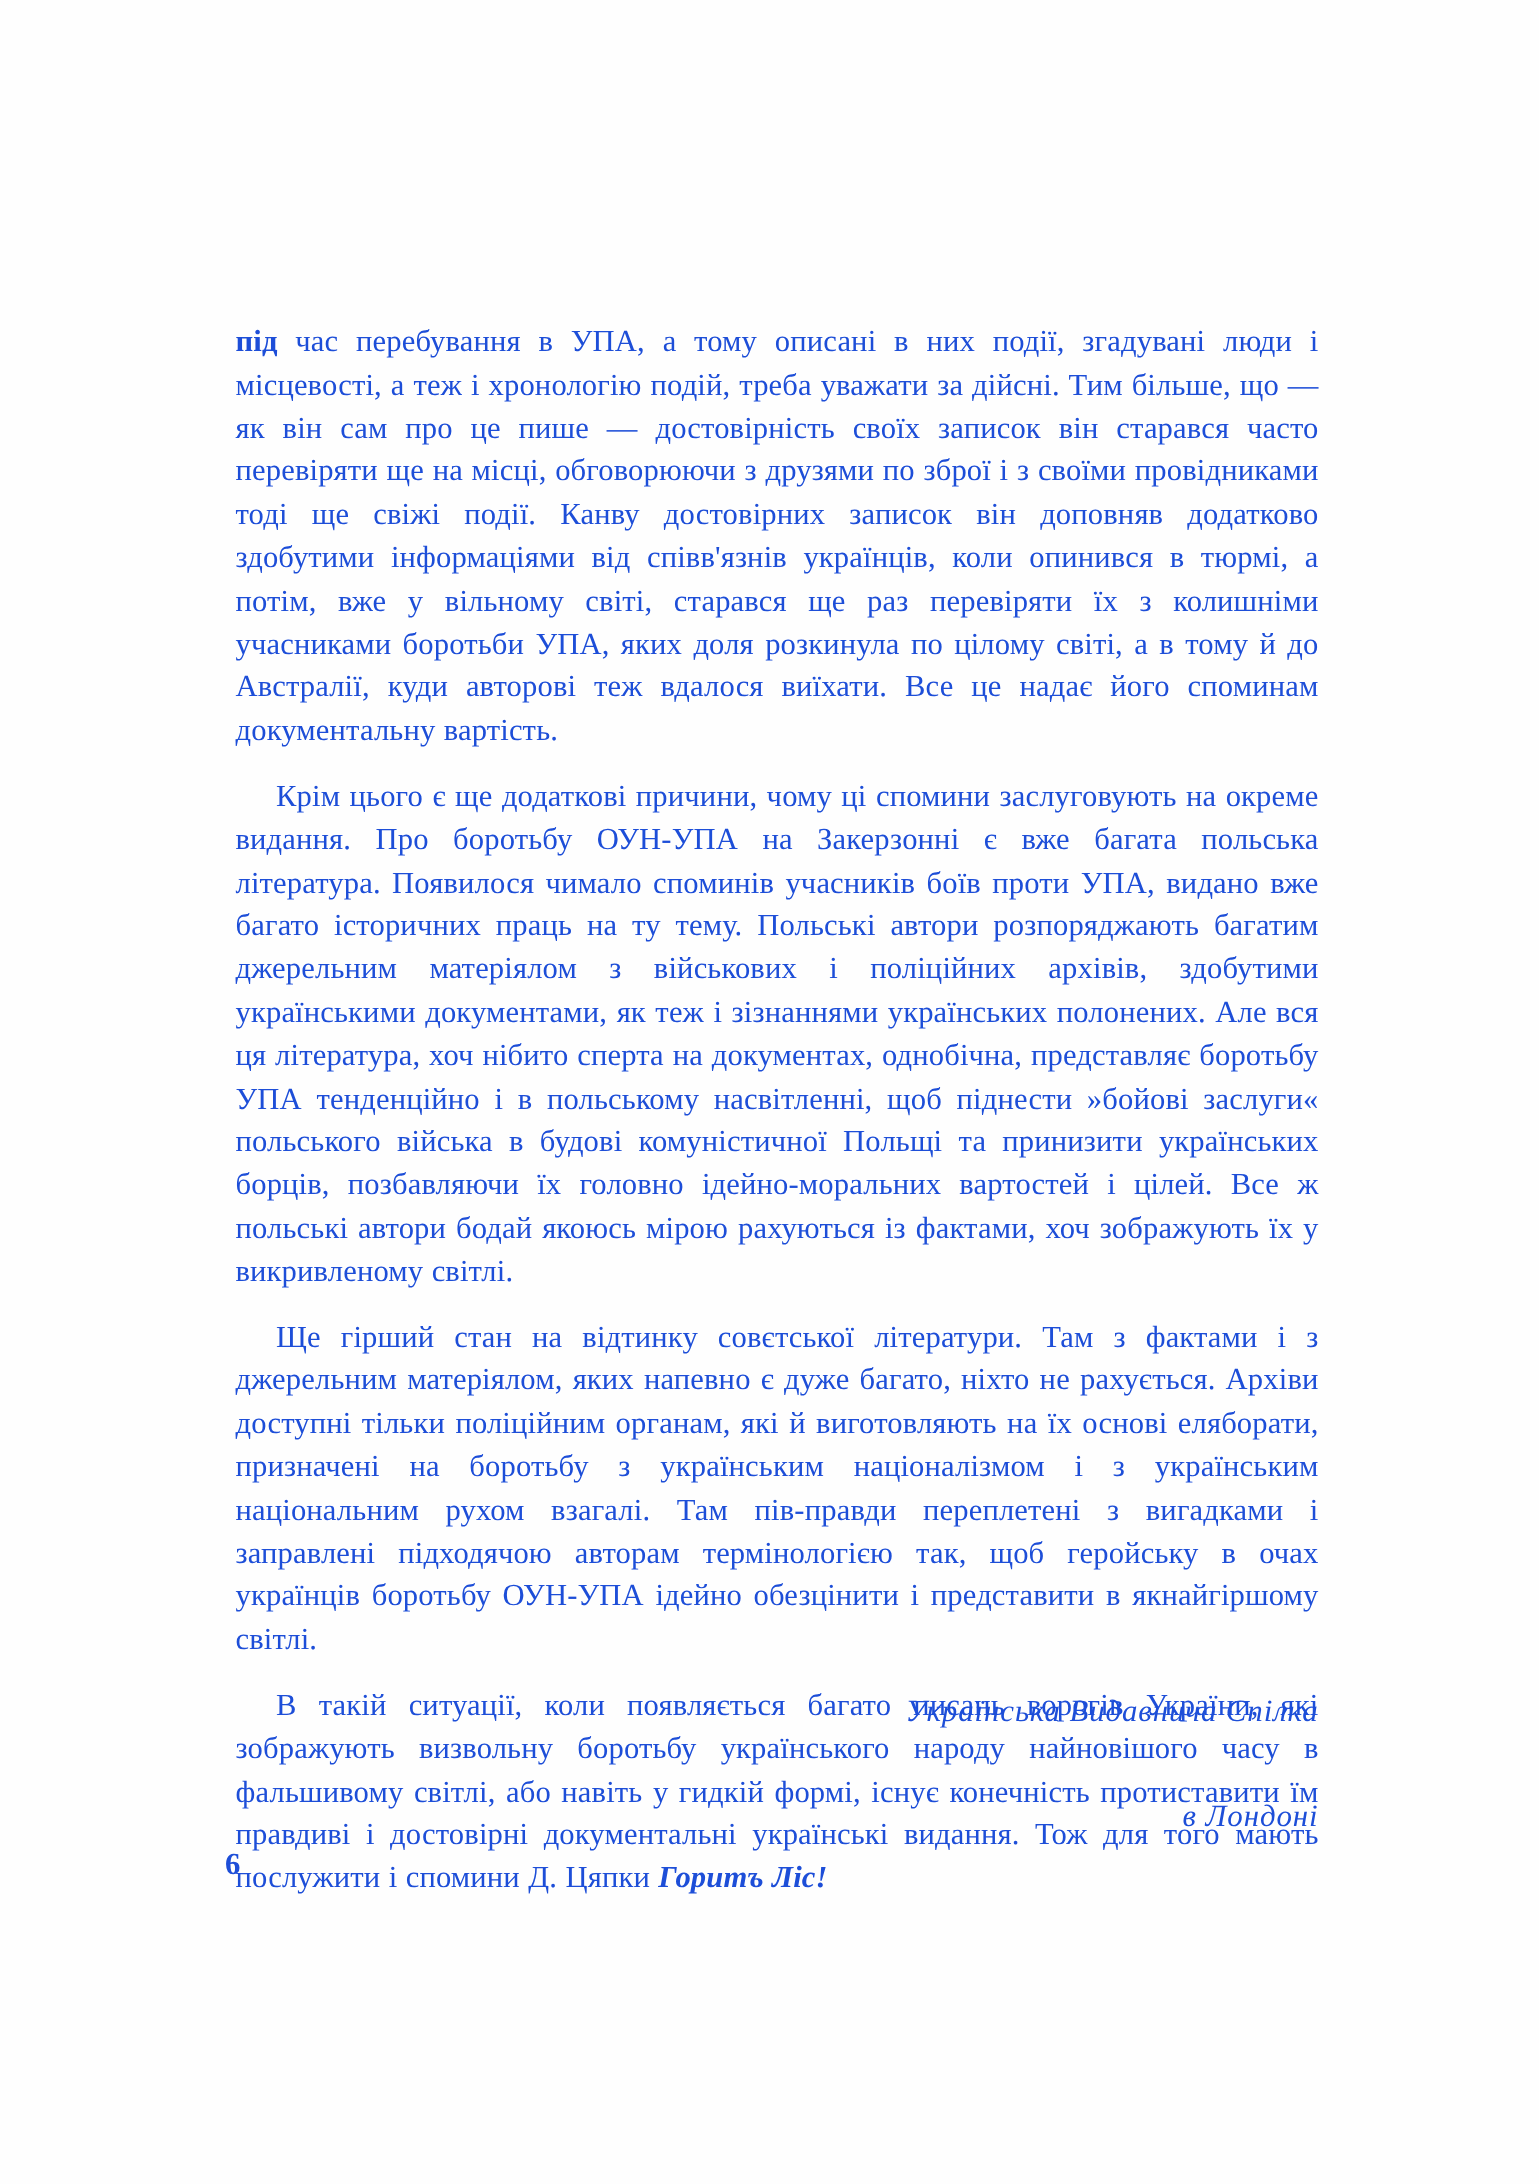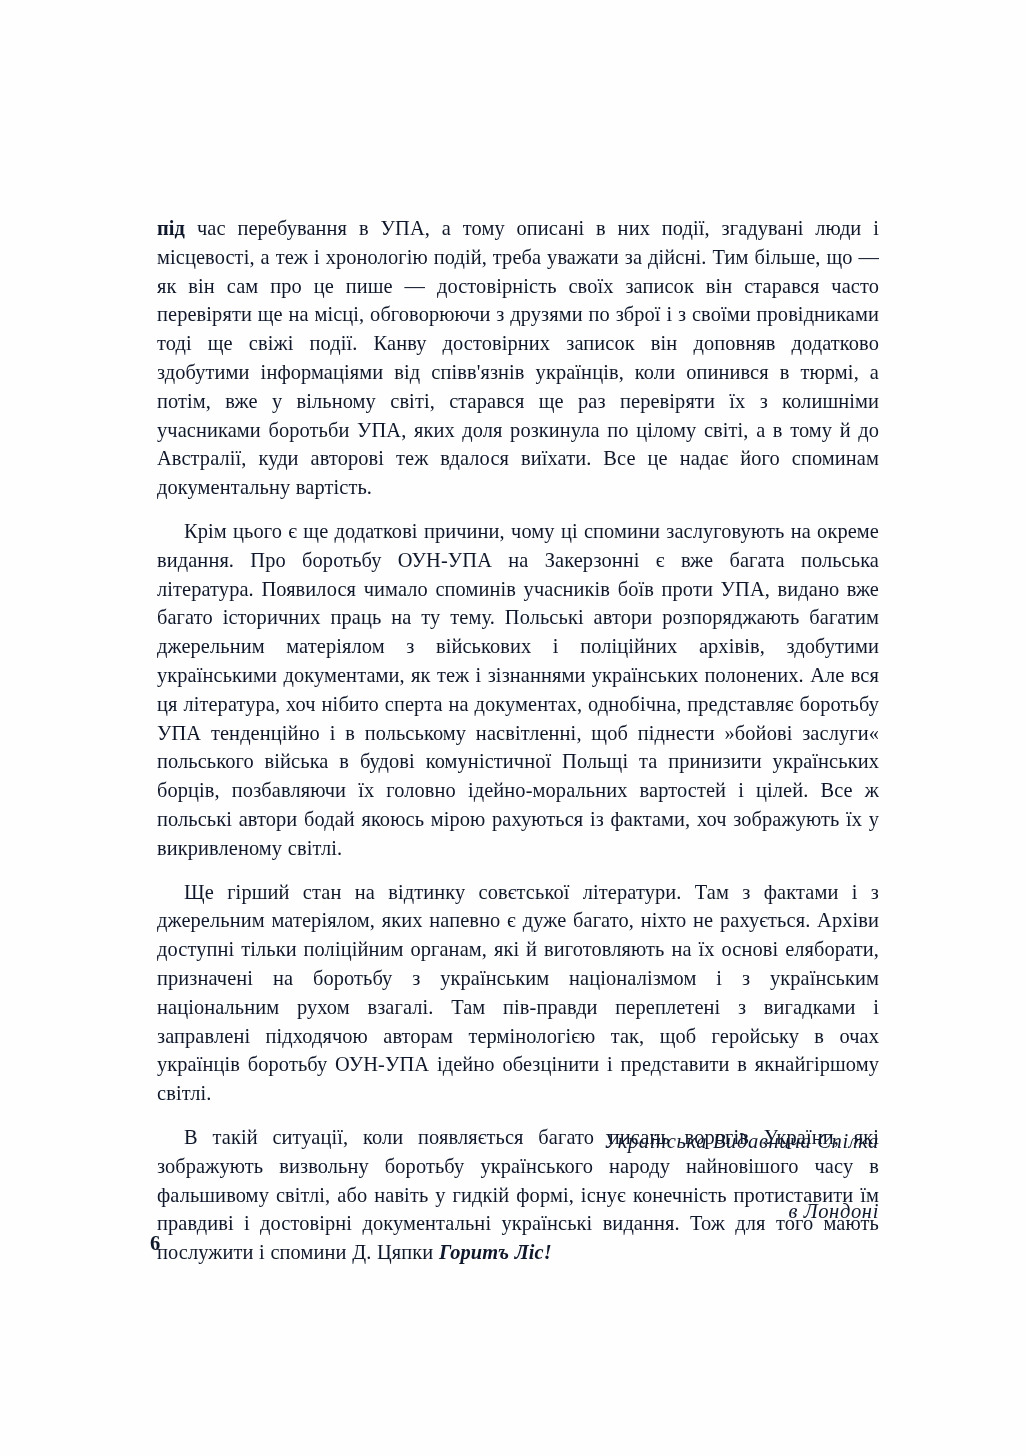--- a/index.html
+++ b/index.html
@@ -7,21 +7,21 @@
     padding: 0;
     background: #ffffff;
   }
   .page {
     position: relative;
     width: 1026px;
     height: 1456px;
     background: #fefefe;
     overflow: hidden;
     font-family: "Liberation Serif", "DejaVu Serif", serif;
-    color: #0f172a;
+    color: #1d4ed8;
   }
   .text-block {
     position: absolute;
     left: 157px;
     top: 214px;
     width: 722px;
   }
   p.para {
     margin: 0 0 15px 0;
     font-size: 20.4px;

